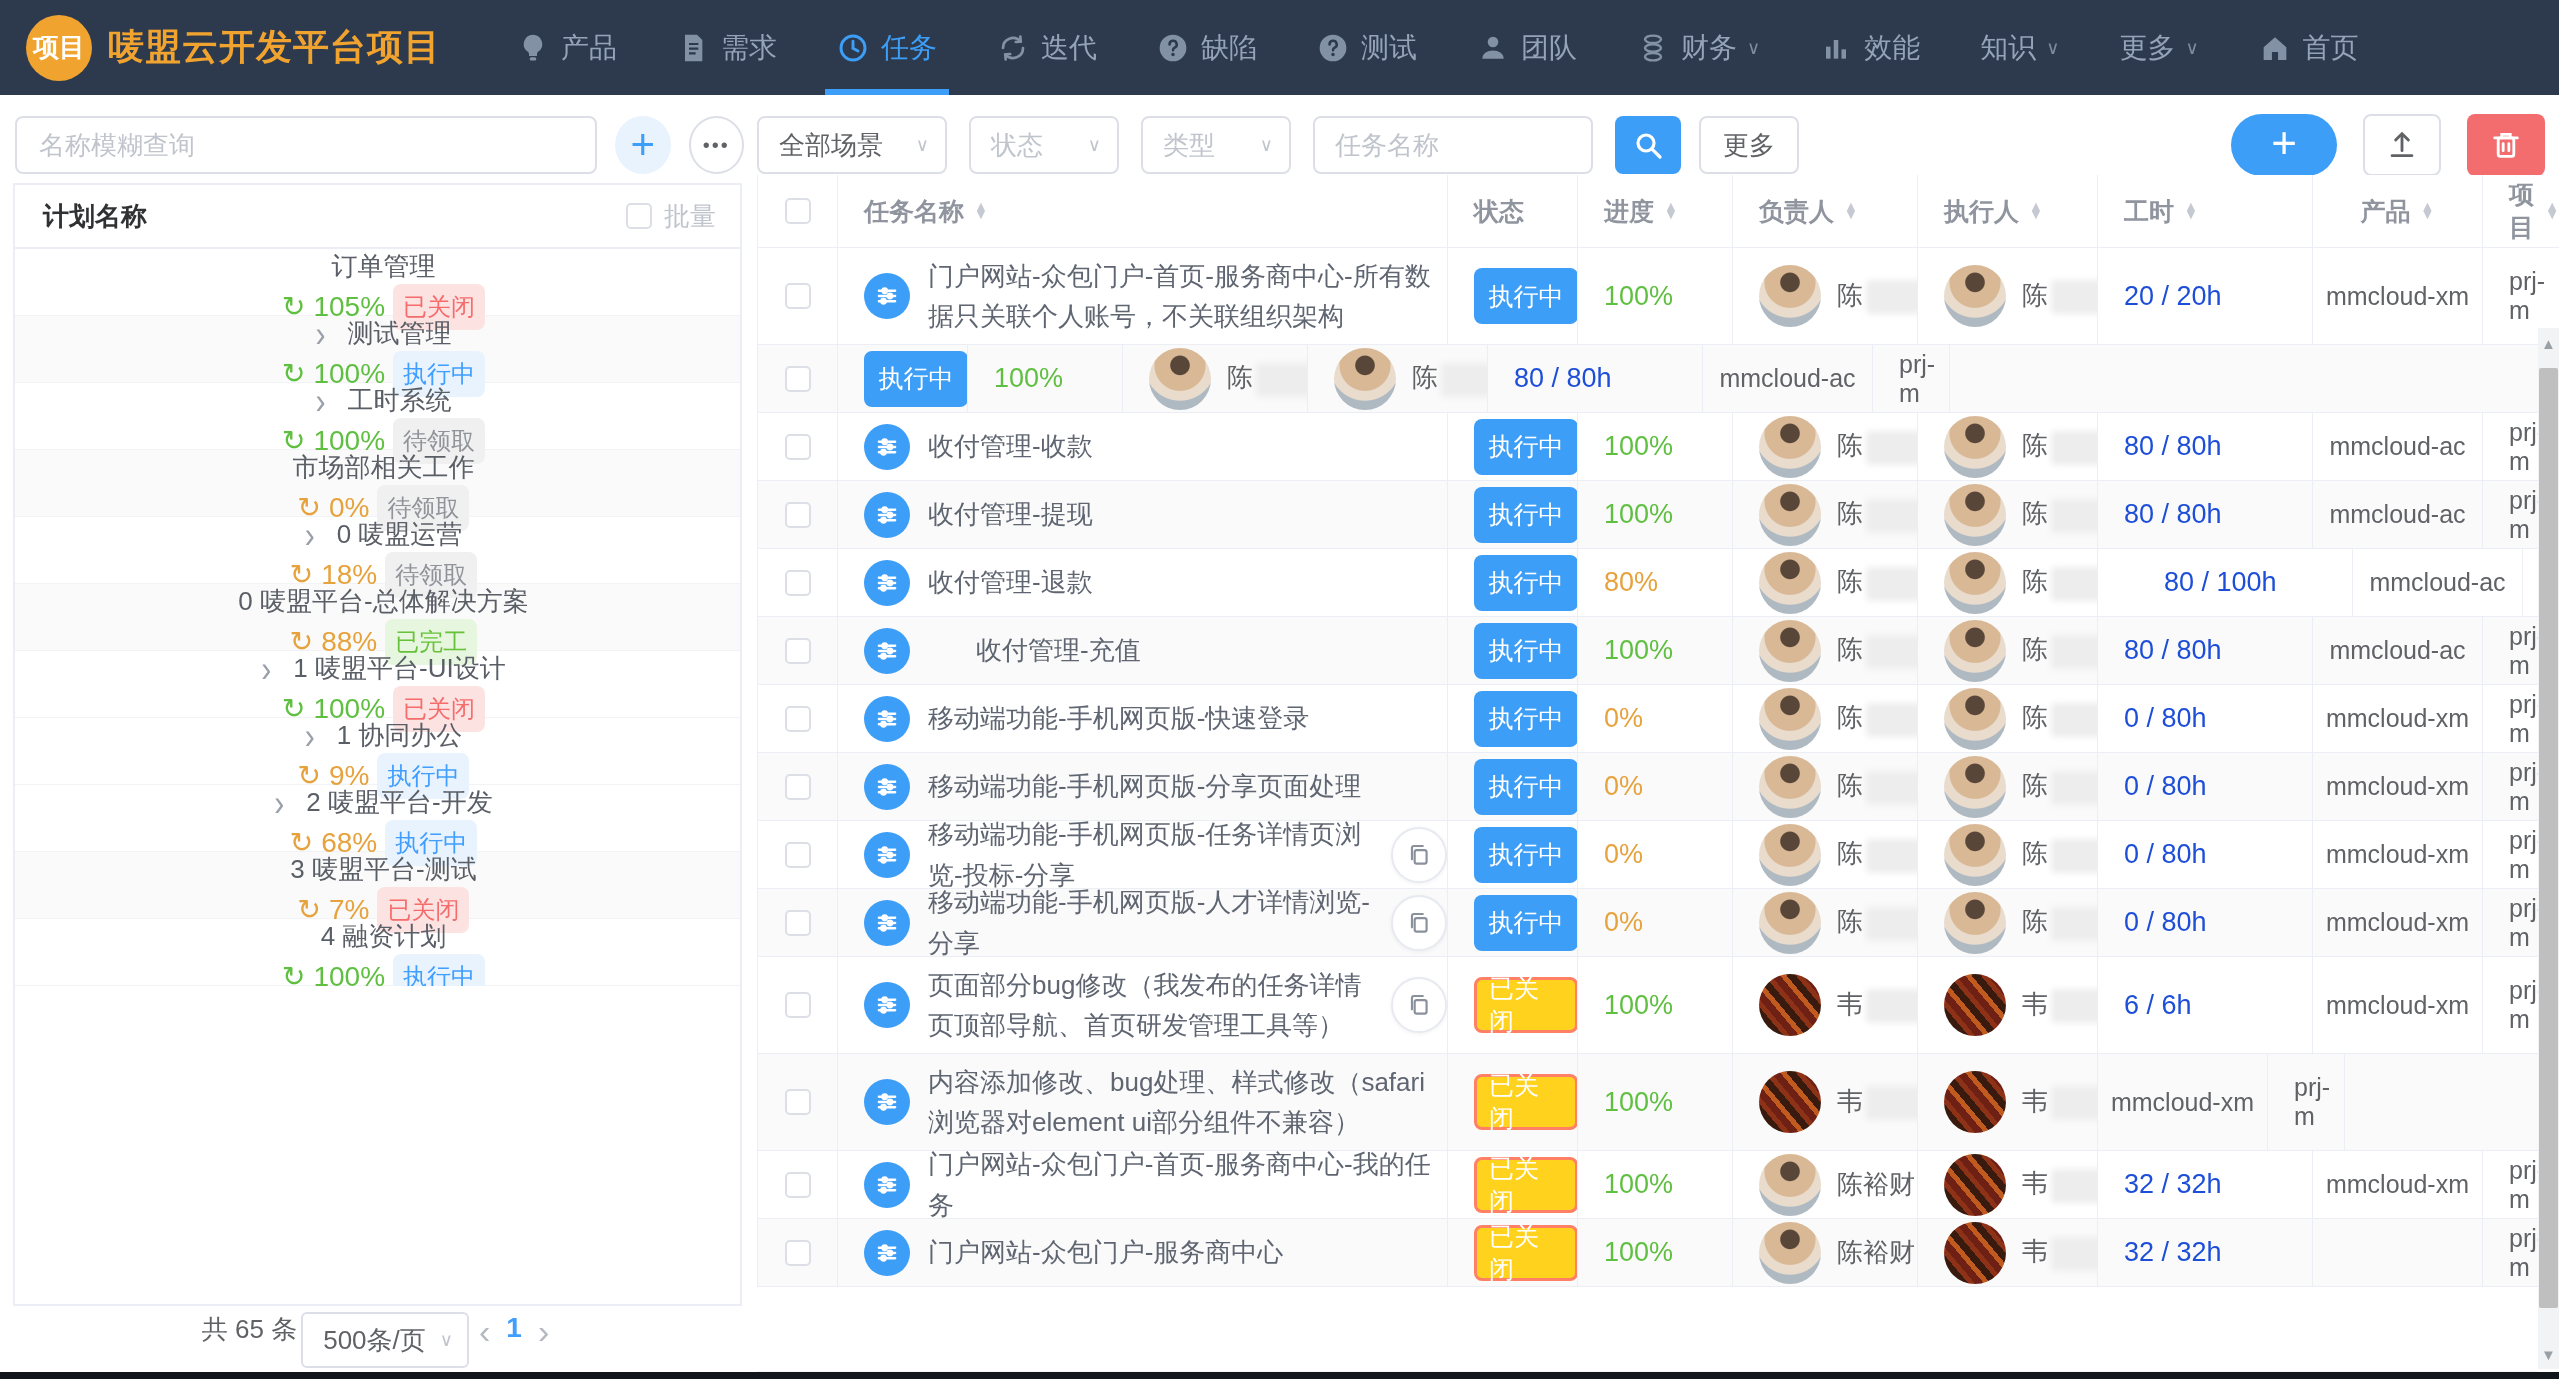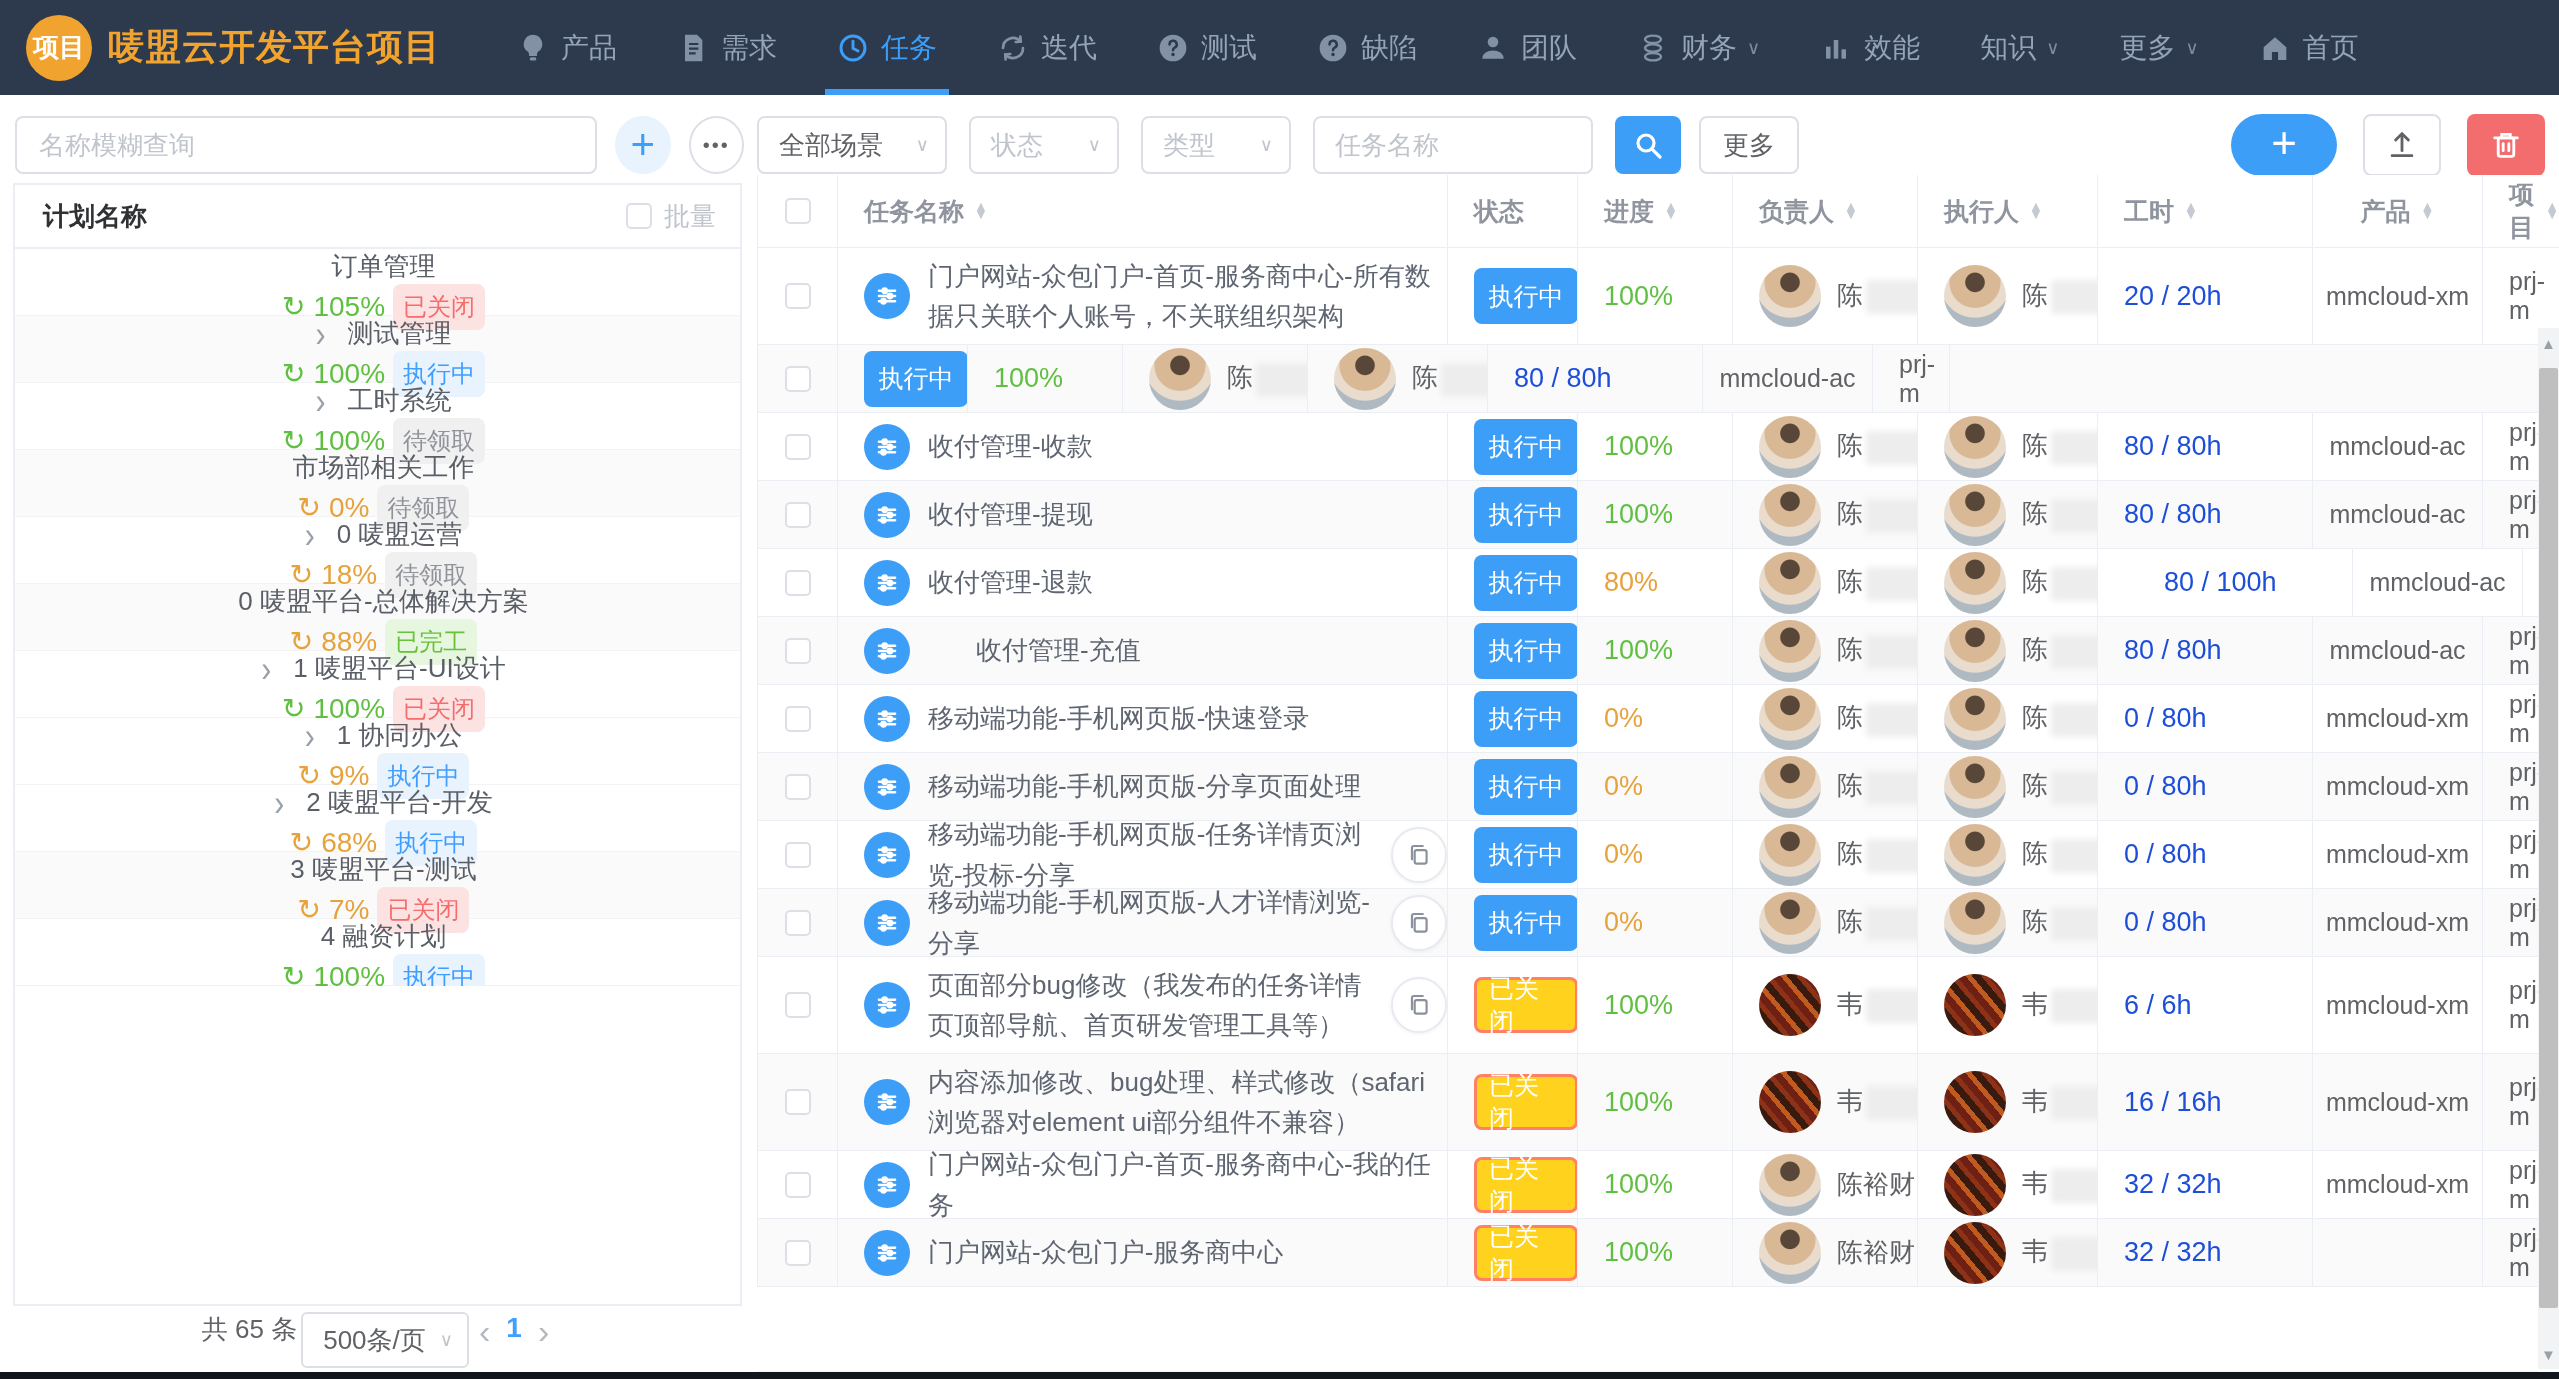--- a/index.html
+++ b/index.html
@@ -157,31 +157,31 @@
           <span>迭代</span>
         </div>
         <div class="nav-item">
           <span class="nav-icon">
             <svg viewBox="0 0 24 24">
               <circle cx="12" cy="12" r="10" fill="currentColor"></circle>
               <path d="M9.4 9.3a2.7 2.7 0 1 1 3.9 2.4c-.8.4-1.3.9-1.3 1.9" stroke="#2d3a4e" stroke-width="1.9" fill="none" stroke-linecap="round"></path>
               <circle cx="12" cy="16.8" r="1.3" fill="#2d3a4e"></circle>
             </svg>
           </span>
-          <span>测试</span>
+          <span>缺陷</span>
         </div>
         <div class="nav-item">
           <span class="nav-icon">
             <svg viewBox="0 0 24 24">
               <circle cx="12" cy="12" r="10" fill="currentColor"></circle>
               <path d="M9.4 9.3a2.7 2.7 0 1 1 3.9 2.4c-.8.4-1.3.9-1.3 1.9" stroke="#2d3a4e" stroke-width="1.9" fill="none" stroke-linecap="round"></path>
               <circle cx="12" cy="16.8" r="1.3" fill="#2d3a4e"></circle>
             </svg>
           </span>
-          <span>缺陷</span>
+          <span>测试</span>
         </div>
         <div class="nav-item">
           <span class="nav-icon">
             <svg viewBox="0 0 24 24" fill="currentColor">
               <circle cx="12" cy="7.5" r="4"></circle>
               <path d="M4 20c0-4.2 4-6.2 8-6.2s8 2 8 6.2z"></path>
             </svg>
           </span>
           <span>团队</span>
         </div>
@@ -958,23 +958,20 @@
               <span class="pct c-green">100%</span>
             </div>
             <div class="td" style="width: 185px; flex: 0 0 185px;">
               <span class="avatar pattern"></span>
               <span class="pname"><span>韦</span><span class="mask"></span></span>
             </div>
             <div class="td" style="width: 180px; flex: 0 0 180px;">
               <span class="avatar pattern"></span>
               <span class="pname"><span>韦</span><span class="mask"></span></span>
             </div>
-            <div class="td" style="width: 215px; flex: 0 0 215px;">
-              <span class="hours">16 / 16h</span>
-            </div>
             <div class="td center" style="width: 170px; flex: 0 0 170px;">
               <span>mmcloud-xm</span>
             </div>
             <div class="td" style="width: 77px; flex: 0 0 77px;">
               <span>prj-m</span>
             </div>
           </div>
           <div class="trow" style="height: 68px;">
             <div class="td center" style="width: 80px; flex: 0 0 80px;">
               <span class="checkbox"></span>

